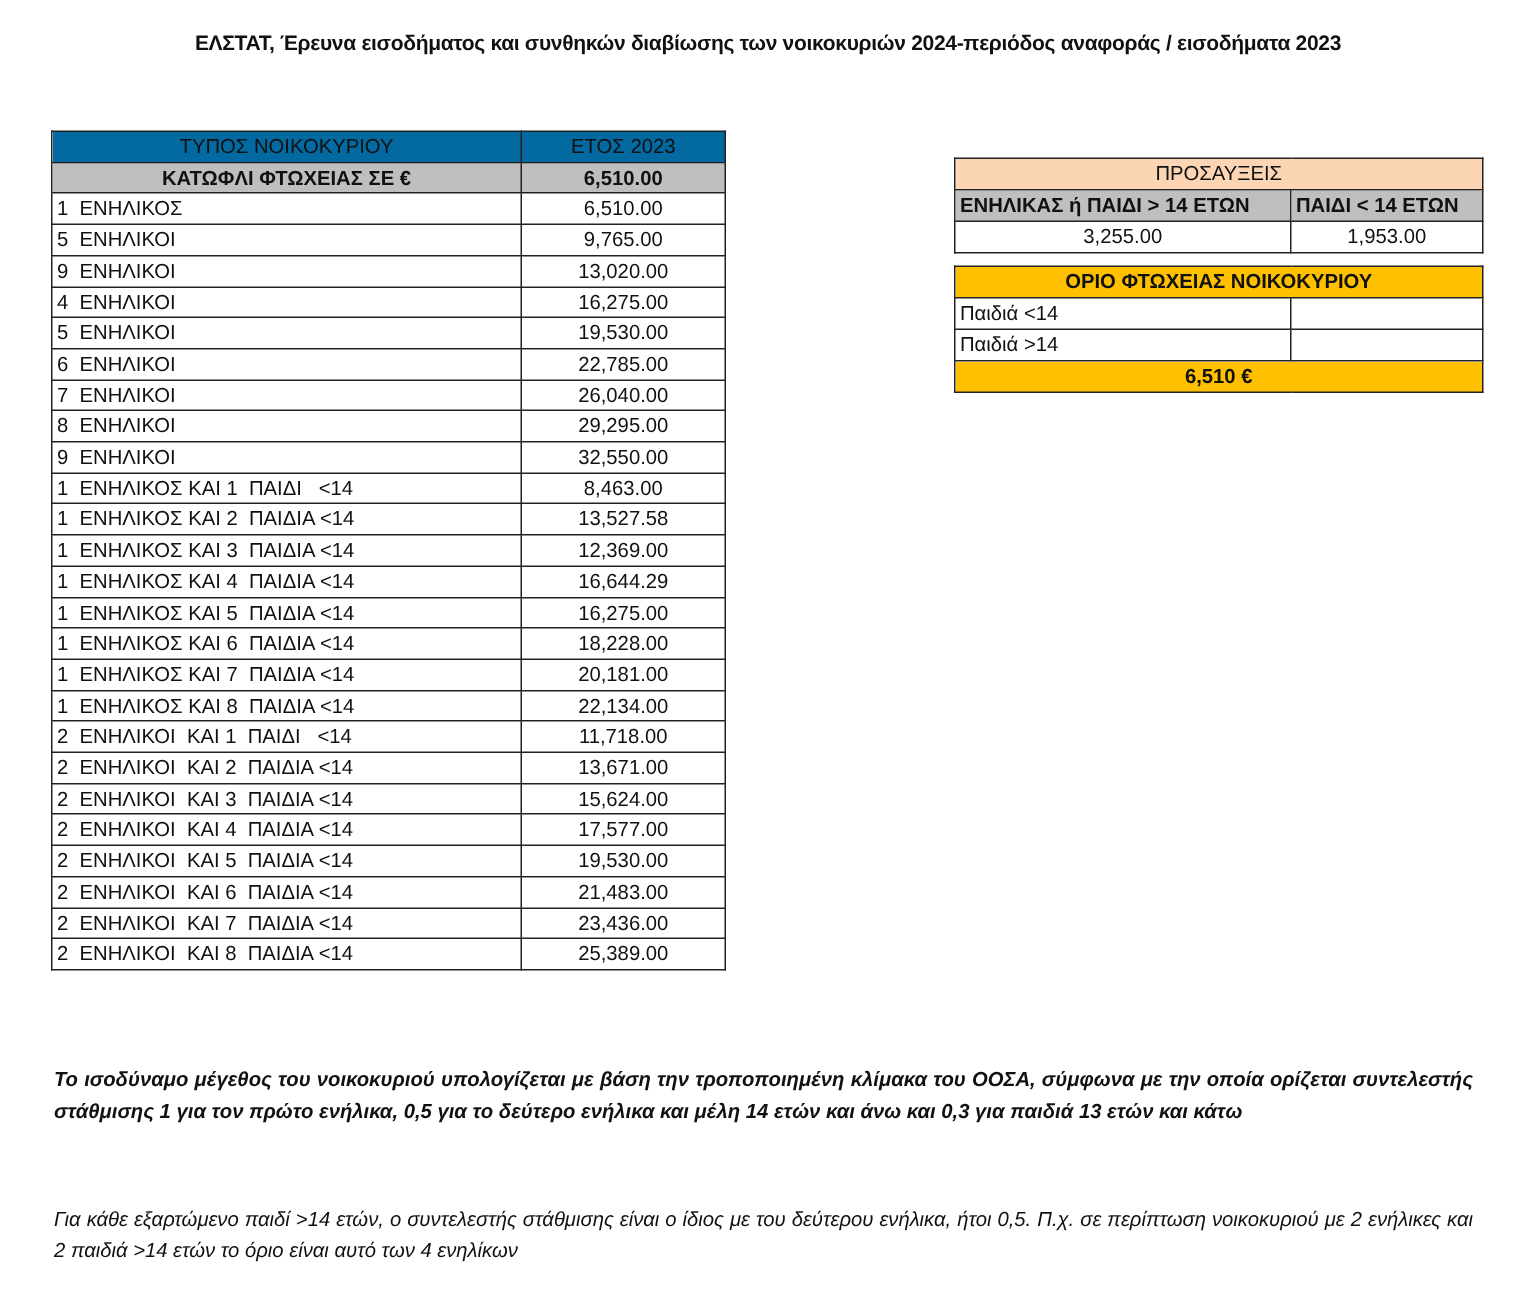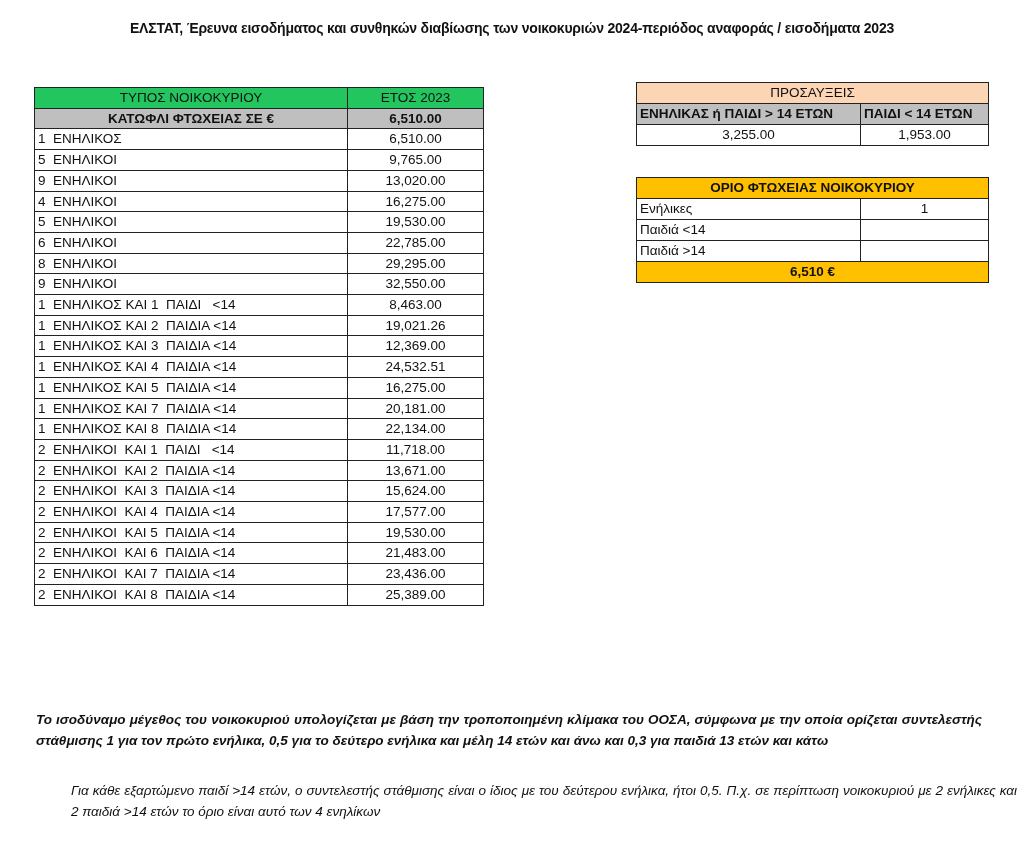--- a/index.html
+++ b/index.html
@@ -3,40 +3,40 @@
   <meta charset="utf-8">
   <style>
     html, body { margin: 0; padding: 0; background: #ffffff; }
     body { width: 1024px; height: 860px; position: relative; overflow: hidden;
            font-family: "Liberation Sans", "DejaVu Sans", sans-serif; color: #111; }
     .title { position: absolute; left: 0; top: 20px; width: 1024px; text-align: center;
              font-weight: bold; font-size: 14px; letter-spacing: -0.2px; }
     table { border-collapse: collapse; position: absolute; table-layout: fixed; }
     td { border: 1.5px solid #222; padding: 0 3px; height: 20px; font-size: 13.5px;
          line-height: 20px; white-space: pre; overflow: hidden; }
-    .pink { background: #22c55e; }
+    .pink { background: #0369a1; }
     .gray { background: #bfbfbf; }
     .peach { background: #fcd5b4; }
     .gold { background: #ffc000; }
     .center { text-align: center; }
     .right { text-align: center; }
     .bold { font-weight: bold; }
     #main-table { left: 34px; top: 87px; width: 449px; }
     #main-table col.c1 { width: 313px; }
     #main-table col.c2 { width: 136px; }
     #main-table td { height: 19.7px; line-height: 19.7px; }
-    #surcharge-table { left: 636px; top: 82px; width: 352px; }
+    #surcharge-table { left: 636px; top: 105px; width: 352px; }
     #surcharge-table col.c1 { width: 224px; }
     #surcharge-table col.c2 { width: 128px; }
     #threshold-table { left: 636px; top: 177px; width: 352px; }
     #threshold-table col.c1 { width: 224px; }
     #threshold-table col.c2 { width: 128px; }
     .notes { position: absolute; left: 36px; width: 946px; font-style: italic; font-size: 13.5px; line-height: 21px; text-align: justify; }
     #note1 { top: 709px; font-weight: bold; }
-    #note2 { top: 780px; margin-left: 35px; }
+    #note2 { top: 802px; }
   </style>
 </head>
 <body>
 
 <div class="title">ΕΛΣΤΑΤ, Έρευνα εισοδήματος και συνθηκών διαβίωσης των νοικοκυριών 2024-περιόδος αναφοράς / εισοδήματα 2023</div>
 
 <table id="main-table">
   <colgroup>
       <col class="c1">
       <col class="c2">
@@ -68,46 +68,54 @@
       </tr>
       <tr>
         <td>5  ΕΝΗΛΙΚΟΙ</td>
         <td class="right">19,530.00</td>
       </tr>
       <tr>
         <td>6  ΕΝΗΛΙΚΟΙ</td>
         <td class="right">22,785.00</td>
       </tr>
       <tr>
+        <td>7  ΕΝΗΛΙΚΟΙ</td>
+        <td class="right">26,040.00</td>
+      </tr>
+      <tr>
         <td>8  ΕΝΗΛΙΚΟΙ</td>
         <td class="right">29,295.00</td>
       </tr>
       <tr>
         <td>9  ΕΝΗΛΙΚΟΙ</td>
         <td class="right">32,550.00</td>
       </tr>
       <tr>
         <td>1  ΕΝΗΛΙΚΟΣ ΚΑΙ 1  ΠΑΙΔΙ   &lt;14</td>
         <td class="right">8,463.00</td>
       </tr>
       <tr>
         <td>1  ΕΝΗΛΙΚΟΣ ΚΑΙ 2  ΠΑΙΔΙΑ &lt;14</td>
-        <td class="right">19,021.26</td>
+        <td class="right">13,527.58</td>
       </tr>
       <tr>
         <td>1  ΕΝΗΛΙΚΟΣ ΚΑΙ 3  ΠΑΙΔΙΑ &lt;14</td>
         <td class="right">12,369.00</td>
       </tr>
       <tr>
         <td>1  ΕΝΗΛΙΚΟΣ ΚΑΙ 4  ΠΑΙΔΙΑ &lt;14</td>
-        <td class="right">24,532.51</td>
+        <td class="right">16,644.29</td>
       </tr>
       <tr>
         <td>1  ΕΝΗΛΙΚΟΣ ΚΑΙ 5  ΠΑΙΔΙΑ &lt;14</td>
         <td class="right">16,275.00</td>
+      </tr>
+      <tr>
+        <td>1  ΕΝΗΛΙΚΟΣ ΚΑΙ 6  ΠΑΙΔΙΑ &lt;14</td>
+        <td class="right">18,228.00</td>
       </tr>
       <tr>
         <td>1  ΕΝΗΛΙΚΟΣ ΚΑΙ 7  ΠΑΙΔΙΑ &lt;14</td>
         <td class="right">20,181.00</td>
       </tr>
       <tr>
         <td>1  ΕΝΗΛΙΚΟΣ ΚΑΙ 8  ΠΑΙΔΙΑ &lt;14</td>
         <td class="right">22,134.00</td>
       </tr>
       <tr>
@@ -168,24 +176,20 @@
 <table id="threshold-table">
   <colgroup>
       <col class="c1">
       <col class="c2">
     </colgroup>
   <tbody>
       <tr>
     <td colspan="2" class="gold center bold">ΟΡΙΟ ΦΤΩΧΕΙΑΣ ΝΟΙΚΟΚΥΡΙΟΥ</td>
   </tr>
   <tr>
-    <td>Ενήλικες</td>
-    <td class="center">1</td>
-  </tr>
-  <tr>
     <td>Παιδιά &lt;14</td>
     <td class="center"></td>
   </tr>
   <tr>
     <td>Παιδιά &gt;14</td>
     <td class="center"></td>
   </tr>
   <tr>
     <td colspan="2" class="gold center bold">6,510 €</td>
   </tr>

